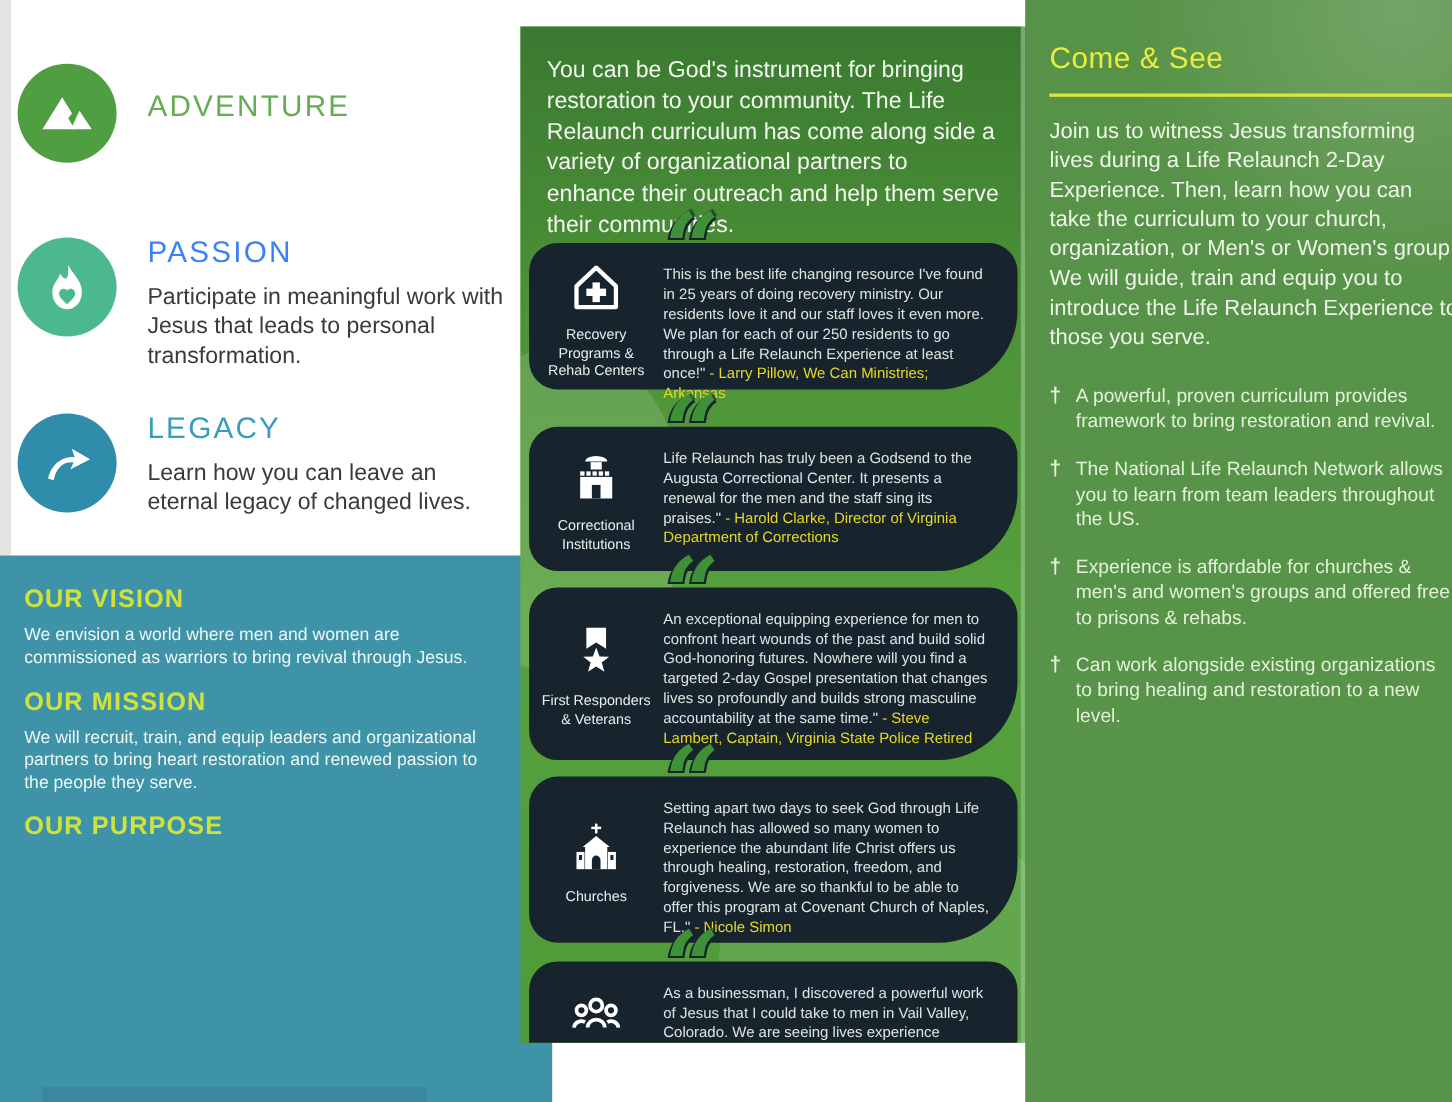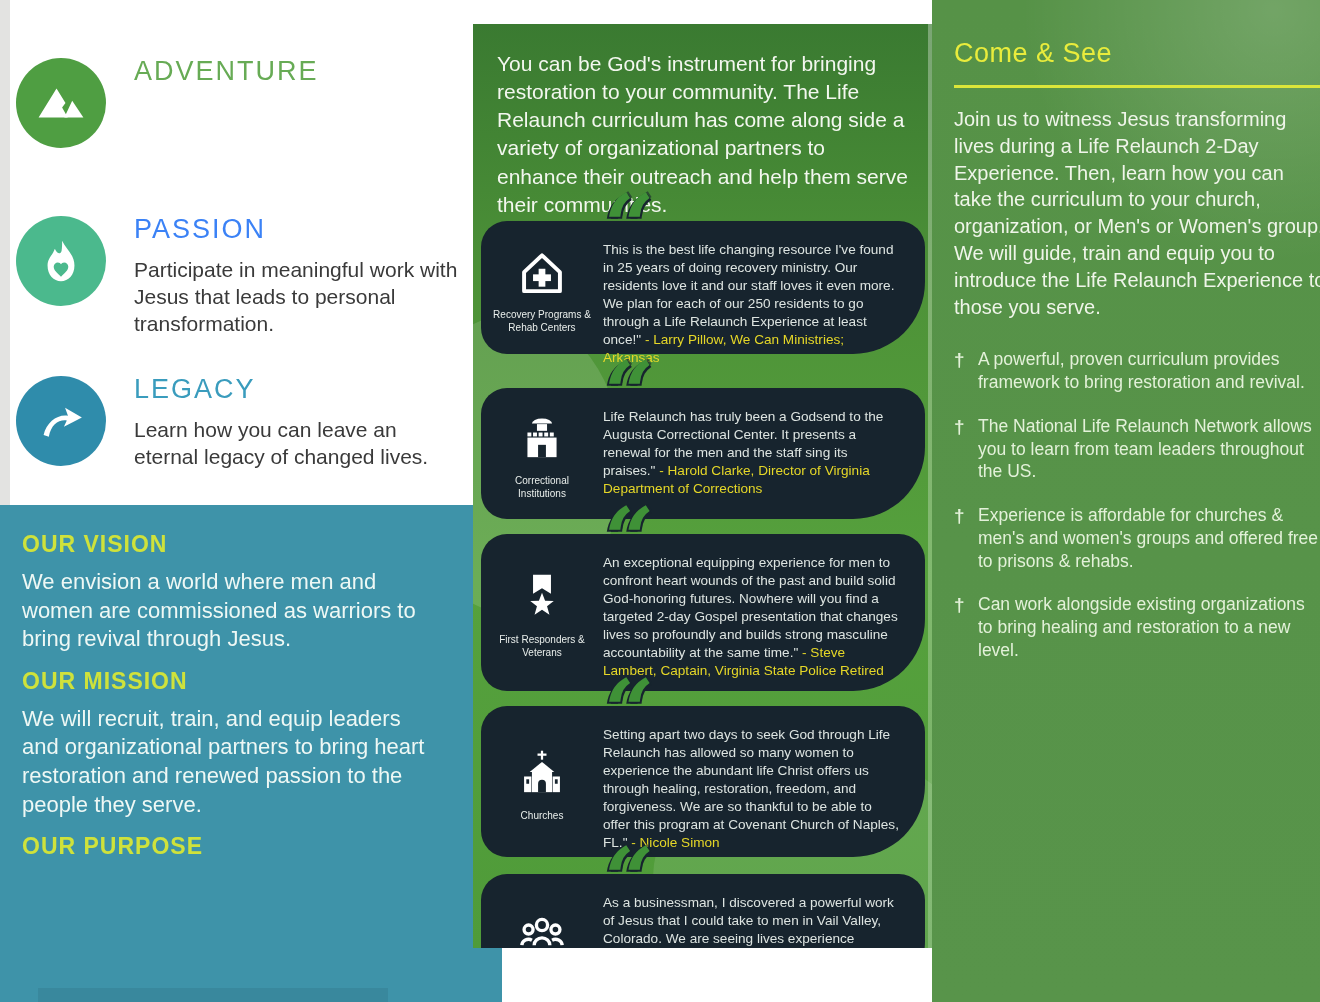--- a/index.html
+++ b/index.html
@@ -5,38 +5,38 @@
   * { margin:0; padding:0; box-sizing:border-box; }
   html,body { width:1320px; height:1002px; }
   body {
     position:relative; overflow:hidden; background:#ffffff;
     font-family:"Liberation Sans","DejaVu Sans",sans-serif;
   }
 
   
   .left-edge { position:absolute; left:0; top:0; width:10px; height:505px; background:#e3e3e1; }
   .feature { position:absolute; left:16px; width:446px; display:flex; }
-  .f1 { top:54px; } .f2 { top:212px; } .f3 { top:372px; }
+  .f1 { top:54px;align-items:center; } .f2 { top:212px; } .f3 { top:372px; }
   .feature-icon {
     width:90px; height:90px; border-radius:50%; flex:0 0 90px;
     display:flex; align-items:center; justify-content:center; margin-top:4px;
   }
   .feature-text { padding-left:28px; padding-top:2px; }
   .feature-title { font-size:27px; font-weight:400; letter-spacing:2px; margin-bottom:12px; }
   .t-adventure { color:#67ab55; }
   .t-passion  { color:#3b82f6; }
   .t-legacy   { color:#3a9cbd; }
   .feature-body { font-size:21px; color:#3a3a3a; line-height:1.28; width:330px; }
 
   .mission-block {
     position:absolute; left:0; top:505px; width:502px; height:497px;
     background:#3e93a9; padding:12px 26px 0 22px;
   }
   .mission-heading { font-size:23px; font-weight:700; letter-spacing:1px; color:#cfe23b; margin:14px 0 10px 0; }
-  .mission-body { font-size:22px; color:#eef8f5; line-height:1.3; width:412px; }
+  .mission-body { font-size:16px; color:#eef8f5; line-height:1.3; width:412px; }
   .mission-bottom-shade { position:absolute; left:38px; bottom:0; width:350px; height:14px; background:rgba(0,0,0,0.07); }
 
   
   .mid-panel {
     position:absolute; left:473px; top:24px; width:463px; height:924px;
     background:linear-gradient(180deg,#3a7a31 0%,#4e9338 30%,#56a13d 60%,#4f9b39 100%);
     overflow:hidden;
   }
   .mid-blob1 { position:absolute; left:-70px; top:290px; width:220px; height:300px;
     background:rgba(255,255,255,0.13); border-radius:50%; }
@@ -57,21 +57,21 @@
   .card-quotemark {
     position:absolute; top:-38px; left:122px; height:70px;
     font-family:"DejaVu Serif","Liberation Serif",serif; font-weight:700;
     font-size:86px; line-height:1; color:#3f9137; transform:skewX(-6deg);
     text-shadow:2px 2px 0 #17242e, -2px 2px 0 #17242e, 2px -1px 0 rgba(23,36,46,0.6);
   }
   .card-iconcol {
     flex:0 0 122px; display:flex; flex-direction:column; align-items:center;
     justify-content:center; padding:10px 6px 8px 6px; text-align:center;
   }
-  .card-label { font-size:10px; color:#e9eeeb; line-height:1.3; margin-top:9px; width:104px; }
+  .card-label { font-size:13px; color:#e9eeeb; line-height:1.3; margin-top:9px; width:104px; }
   .card-textcol { flex:1; padding:20px 24px 10px 0; font-size:13.6px; line-height:1.32; }
   .card-attr { color:#e5d728; }
 
   
   .fold-line { position:absolute; left:928px; top:0; width:4px; height:1002px;
     background:linear-gradient(180deg,rgba(255,255,255,0.55),rgba(255,255,255,0.35)); opacity:0.6; }
   .right-panel {
     position:absolute; left:932px; top:0; width:388px; height:1002px;
     background:radial-gradient(circle at 88% 1%, rgba(255,255,255,0.17) 0%, rgba(255,255,255,0.0) 24%),
                linear-gradient(180deg,#569247 0%,#579349 55%,#58944a 100%);

